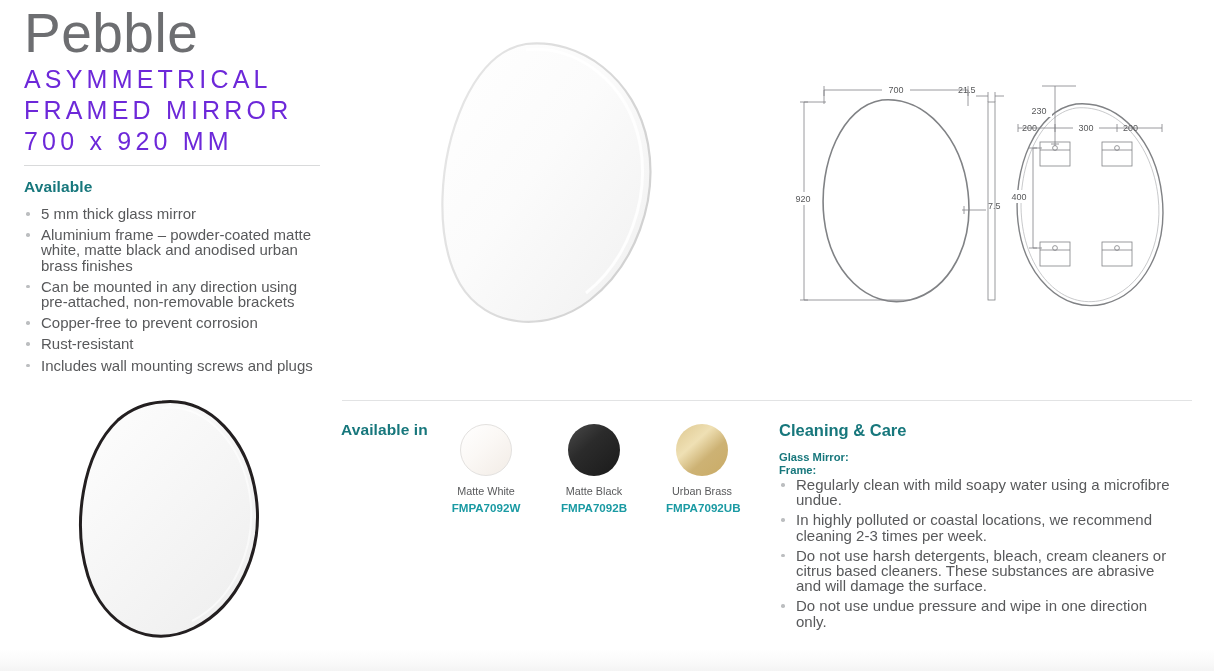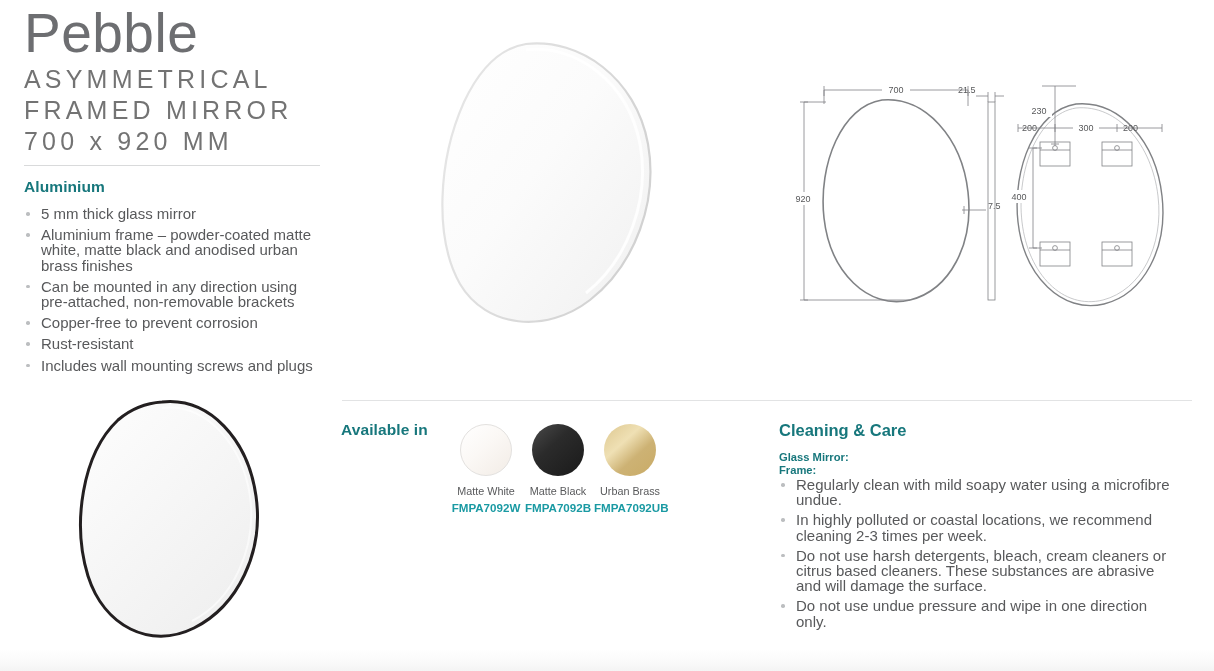--- a/index.html
+++ b/index.html
@@ -42,21 +42,21 @@
     line-height: 58px;
     font-weight: 300;
     color: #6d6e71;
     letter-spacing: 0.5px;
     margin: 0;
   }
   .product-subtitle {
     font-size: 25px;
     line-height: 31px;
     font-weight: 300;
-    color: #737373;
+    color: #6d28d9;
     letter-spacing: 4.2px;
     margin: 2px 0 0 0;
     white-space: pre-line;
   }
   .title-rule {
     position: absolute;
     left: 24px;
     top: 165px;
     width: 296px;
     height: 1px;
@@ -153,20 +153,21 @@
     font-weight: 700;
     color: #17777c;
     margin: 0;
     letter-spacing: 0.1px;
   }
   .swatches {
     position: absolute;
     left: 450px;
     top: 424px;
     display: flex;
+    gap: 36px;
   }
   .swatch {
     width: 72px;
     text-align: center;
   }
   .swatch-dot {
     width: 52px;
     height: 52px;
     border-radius: 50%;
     margin: 0 auto;
@@ -230,21 +231,21 @@
 
   <div class="title-block">
     <h1 class="product-name">Pebble</h1>
     <div class="product-subtitle">ASYMMETRICAL
 FRAMED MIRROR
 700 x 920 MM</div>
   </div>
   <div class="title-rule"></div>
 
   <div class="features">
-    <h2 class="section-heading">Aluminium</h2>
+    <h2 class="section-heading">Available</h2>
     <ul class="bullets">
       <li>5 mm thick glass mirror</li>
       <li>Aluminium frame – powder-coated matte white, matte black and anodised urban brass finishes</li>
       <li>Can be mounted in any direction using pre-attached, non-removable brackets</li>
       <li>Copper-free to prevent corrosion</li>
       <li>Rust-resistant</li>
       <li>Includes wall mounting screws and plugs</li>
     </ul>
   </div>
 

